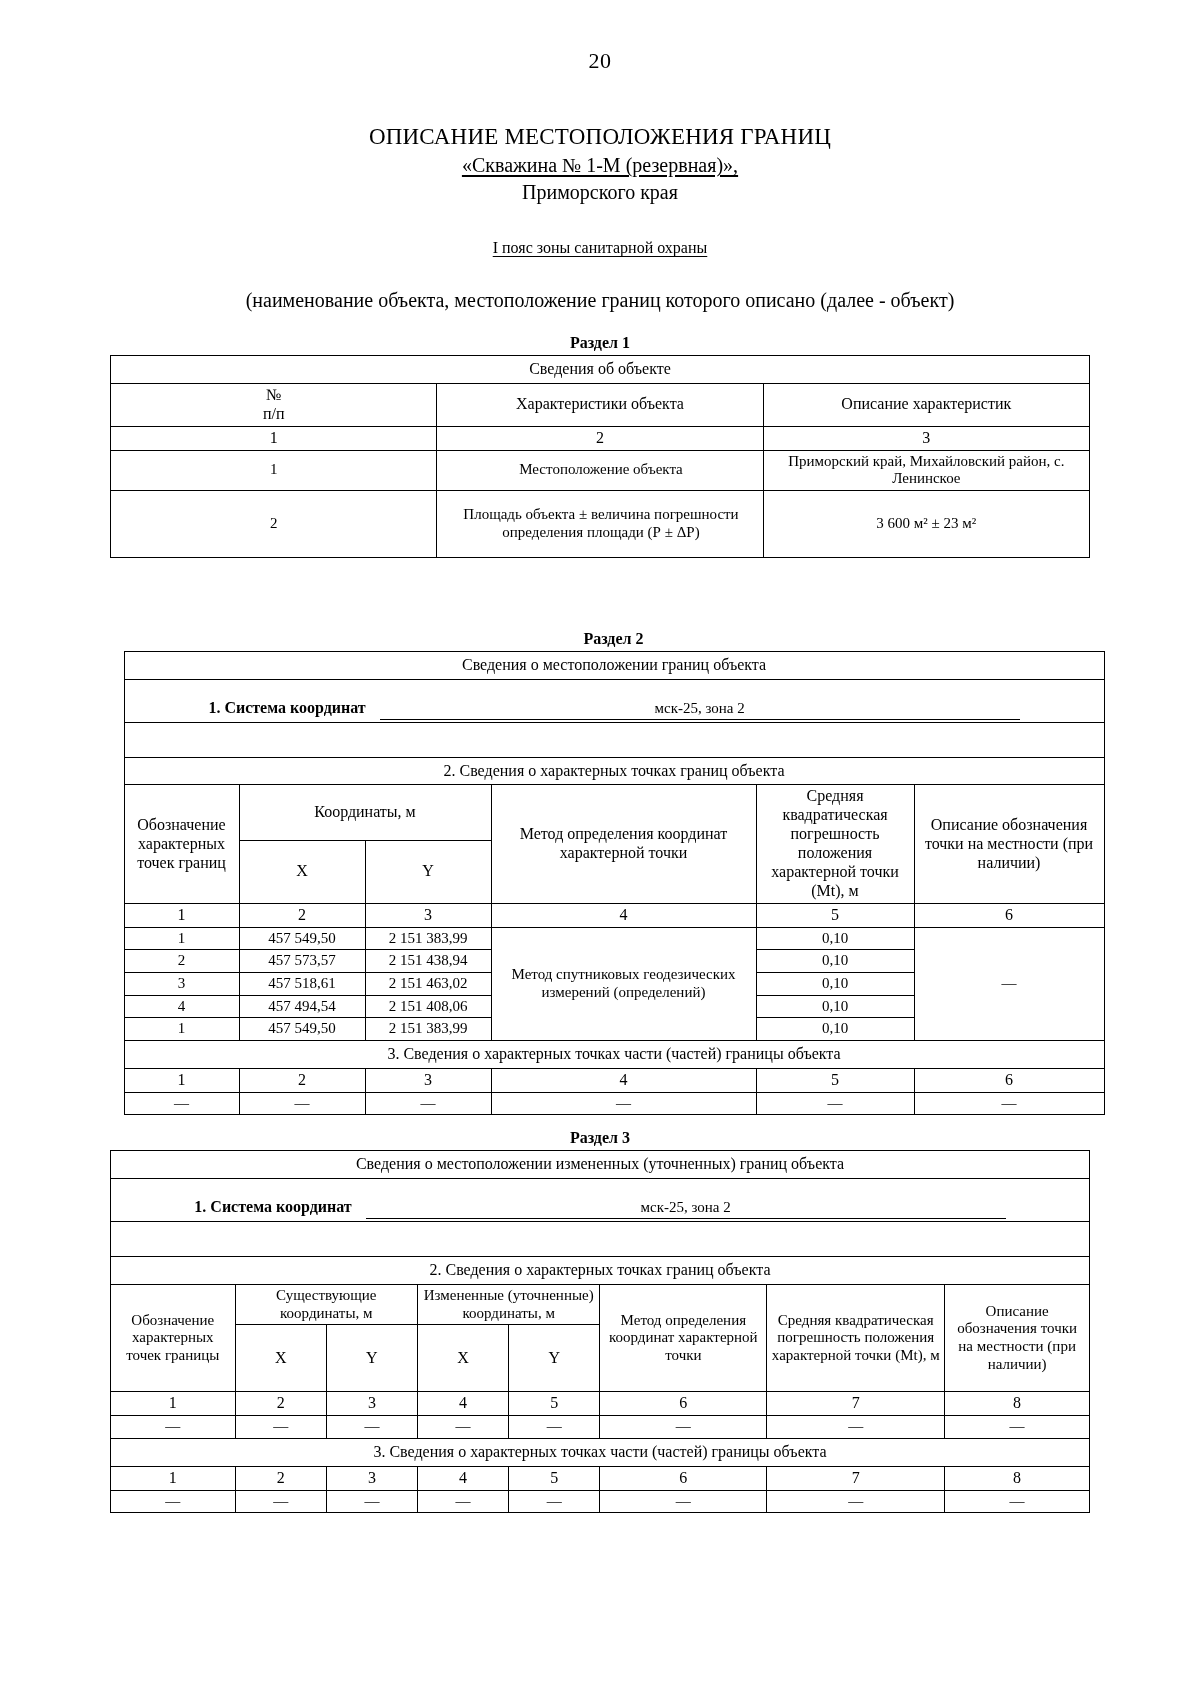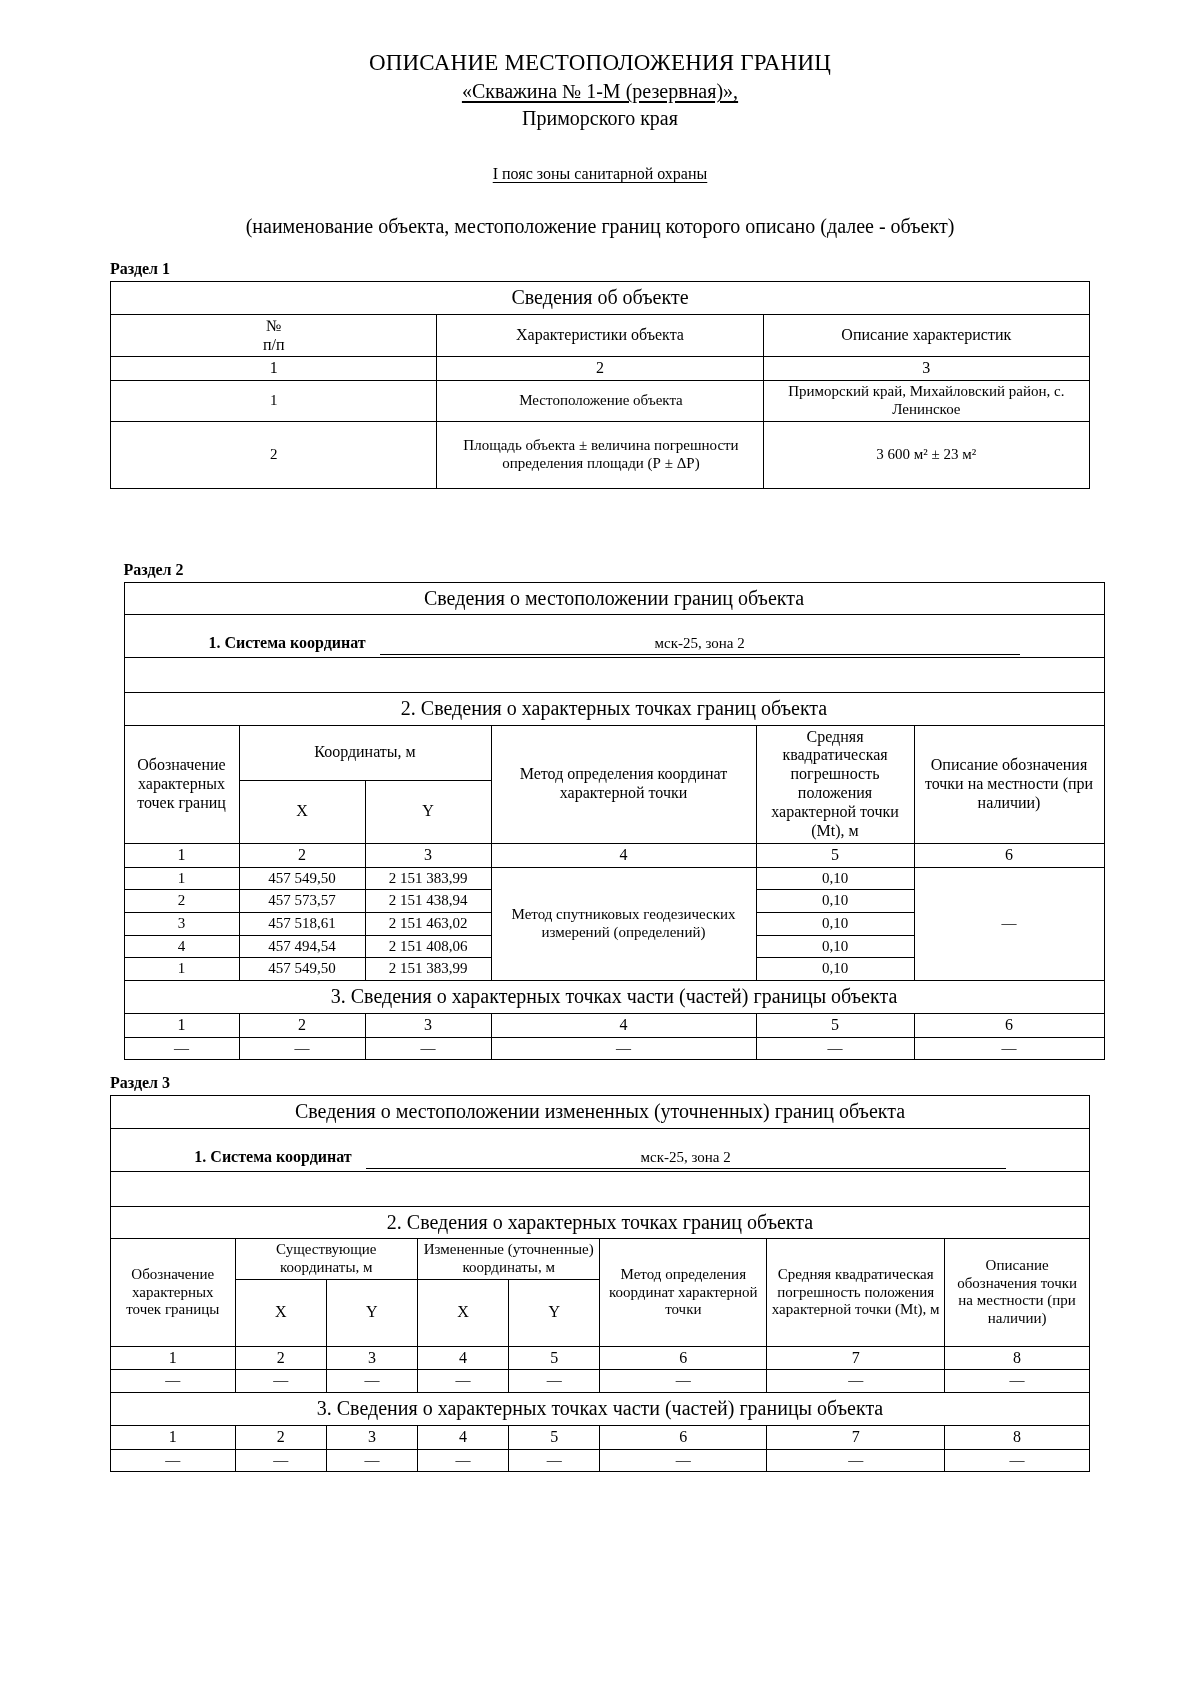--- a/index.html
+++ b/index.html
@@ -64,20 +64,21 @@
     text-underline-offset: 3px;
   }
   .caption-line {
     margin-top: 32px;
     font-size: 20px;
     text-align: center;
   }
 
   
   .sec-label {
+    text-align: center;
     font-size: 16px;
     font-weight: bold;
     margin-bottom: 3px;
   }
   .tbl-wrap {
     width: 980px;
     margin: 0 auto;
   }
   table.doc {
     width: 980px;
@@ -88,21 +89,21 @@
   table.doc td, table.doc th {
     border: 1px solid #000;
     padding: 2px 4px;
     vertical-align: middle;
     text-align: center;
     line-height: 1.18;
     font-weight: normal;
   }
   .banner {
     font-weight: bold;
-    font-size: 20px;
+    font-size: 16px;
     padding: 4px 2px !important;
     margin-top: 16px;
   }
   .colnum {
     font-weight: bold;
     font-size: 16px;
   }
   .hdr {
     font-weight: bold;
     font-size: 16px;
@@ -159,20 +160,21 @@
   .c3-g { width: 160px; }
   .c3-h { width: 130px; }
 
   .small-hdr { font-size: 15px; }
 </style>
 </head>
 <body>
 
 <div class="page">
 
+  <div class="page-number">20</div>
 
   <div class="title-block">
     <div class="title-main">ОПИСАНИЕ МЕСТОПОЛОЖЕНИЯ ГРАНИЦ</div>
     <div class="title-sub"><span class="u">«Скважина № 1-М (резервная)»,</span></div>
     <div class="title-line4"><span class="u">Приморского края</span></div>
   </div>
 
   <div class="zone-line"><span>I пояс зоны санитарной охраны</span></div>
 
   <div class="caption-line">(наименование объекта, местоположение границ которого описано (далее - объект)</div>

